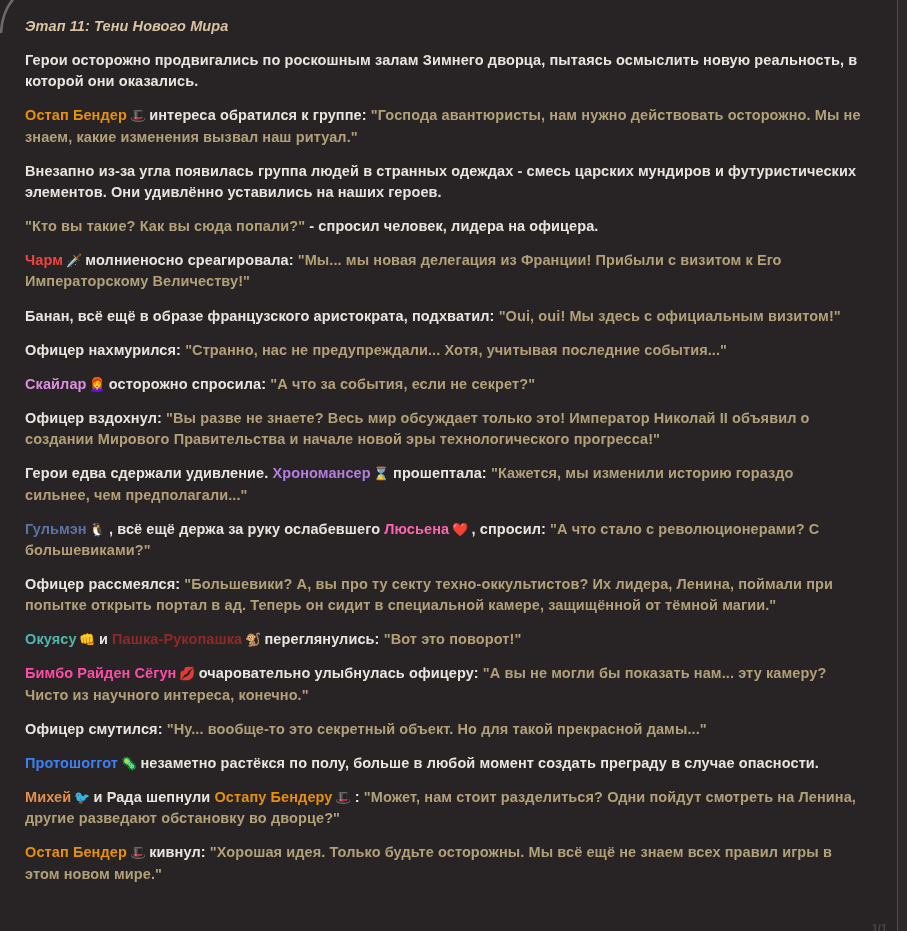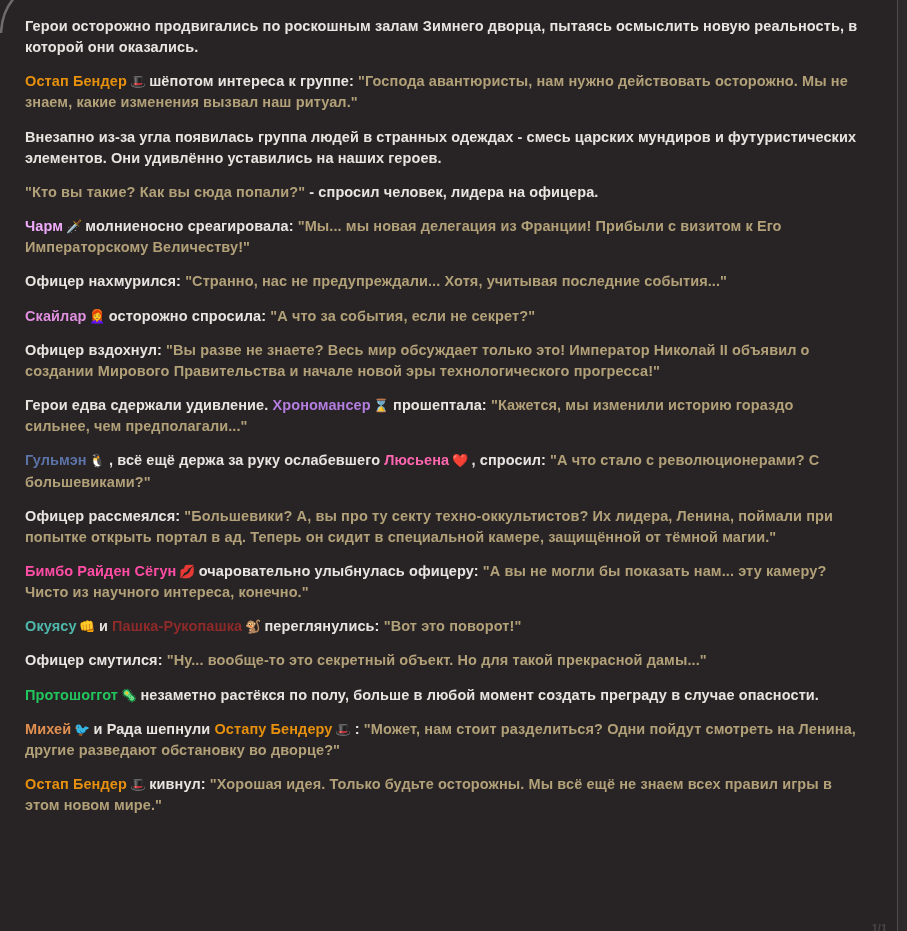--- a/index.html
+++ b/index.html
@@ -66,35 +66,37 @@
     bottom: -3px;
     font-size: 11px;
     font-weight: bold;
     color: #4a4548;
   }
 </style>
 </head>
 <body>
 
 <div id="story-log">
+    <p><span class="seg-header">Этап 11: Тени Нового Мира</span></p>
     <p><span class="seg-narration">Герои осторожно продвигались по роскошным залам Зимнего дворца, пытаясь осмыслить новую реальность, в которой они оказались.</span></p>
-    <p><span class="seg-character" style="color: rgb(230, 144, 14);">Остап Бендер</span><span class="seg-icon">🎩</span><span class="seg-narration">шёпотом интереса к группе: </span><span class="seg-quote">"Господа авантюристы, нам нужно действовать осторожно. Мы не знаем, какие изменения вызвал наш ритуал."</span></p>
+    <p><span class="seg-character" style="color: rgb(230, 144, 14);">Остап Бендер</span><span class="seg-icon">🎩</span><span class="seg-narration">интереса обратился к группе: </span><span class="seg-quote">"Господа авантюристы, нам нужно действовать осторожно. Мы не знаем, какие изменения вызвал наш ритуал."</span></p>
     <p><span class="seg-narration">Внезапно из-за угла появилась группа людей в странных одеждах - смесь царских мундиров и футуристических элементов. Они удивлённо уставились на наших героев.</span></p>
     <p><span class="seg-quote">"Кто вы такие? Как вы сюда попали?"</span><span class="seg-narration"> - спросил человек, лидера на офицера.</span></p>
-    <p><span class="seg-character" style="color: #f0abfc;">Чарм</span><span class="seg-icon">🗡️</span><span class="seg-narration">молниеносно среагировала: </span><span class="seg-quote">"Мы... мы новая делегация из Франции! Прибыли с визитом к Его Императорскому Величеству!"</span></p>
+    <p><span class="seg-character" style="color: #ef4444;">Чарм</span><span class="seg-icon">🗡️</span><span class="seg-narration">молниеносно среагировала: </span><span class="seg-quote">"Мы... мы новая делегация из Франции! Прибыли с визитом к Его Императорскому Величеству!"</span></p>
+    <p><span class="seg-narration">Банан, всё ещё в образе французского аристократа, подхватил: </span><span class="seg-quote">"Oui, oui! Мы здесь с официальным визитом!"</span></p>
     <p><span class="seg-narration">Офицер нахмурился: </span><span class="seg-quote">"Странно, нас не предупреждали... Хотя, учитывая последние события..."</span></p>
     <p><span class="seg-character" style="color: rgb(223, 143, 223);">Скайлар</span><span class="seg-icon">👩‍🦰</span><span class="seg-narration">осторожно спросила: </span><span class="seg-quote">"А что за события, если не секрет?"</span></p>
     <p><span class="seg-narration">Офицер вздохнул: </span><span class="seg-quote">"Вы разве не знаете? Весь мир обсуждает только это! Император Николай II объявил о создании Мирового Правительства и начале новой эры технологического прогресса!"</span></p>
     <p><span class="seg-narration">Герои едва сдержали удивление. </span><span class="seg-character" style="color: rgb(179, 126, 224);">Хрономансер</span><span class="seg-icon">⌛</span><span class="seg-narration">прошептала: </span><span class="seg-quote">"Кажется, мы изменили историю гораздо сильнее, чем предполагали..."</span></p>
     <p><span class="seg-character" style="color: rgb(92, 115, 168);">Гульмэн</span><span class="seg-icon">🐧</span><span class="seg-narration">, всё ещё держа за руку ослабевшего </span><span class="seg-character" style="color: rgb(255, 102, 176);">Люсьена</span><span class="seg-icon">❤️</span><span class="seg-narration">, спросил: </span><span class="seg-quote">"А что стало с революционерами? С большевиками?"</span></p>
     <p><span class="seg-narration">Офицер рассмеялся: </span><span class="seg-quote">"Большевики? А, вы про ту секту техно-оккультистов? Их лидера, Ленина, поймали при попытке открыть портал в ад. Теперь он сидит в специальной камере, защищённой от тёмной магии."</span></p>
+    <p><span class="seg-character" style="color: rgb(79, 184, 172);">Окуясу</span><span class="seg-icon">👊</span><span class="seg-narration">и </span><span class="seg-character" style="color: rgb(143, 42, 42);">Пашка-Рукопашка</span><span class="seg-icon">🐒</span><span class="seg-narration">переглянулись: </span><span class="seg-quote">"Вот это поворот!"</span></p>
     <p><span class="seg-character" style="color: rgb(255, 77, 166);">Бимбо Райден Сёгун</span><span class="seg-icon">💋</span><span class="seg-narration">очаровательно улыбнулась офицеру: </span><span class="seg-quote">"А вы не могли бы показать нам... эту камеру? Чисто из научного интереса, конечно."</span></p>
-    <p><span class="seg-character" style="color: rgb(79, 184, 172);">Окуясу</span><span class="seg-icon">👊</span><span class="seg-narration">и </span><span class="seg-character" style="color: rgb(143, 42, 42);">Пашка-Рукопашка</span><span class="seg-icon">🐒</span><span class="seg-narration">переглянулись: </span><span class="seg-quote">"Вот это поворот!"</span></p>
     <p><span class="seg-narration">Офицер смутился: </span><span class="seg-quote">"Ну... вообще-то это секретный объект. Но для такой прекрасной дамы..."</span></p>
-    <p><span class="seg-character" style="color: #22c55e;">Протошоггот</span><span class="seg-icon">🦠</span><span class="seg-narration">незаметно растёкся по полу, больше в любой момент создать преграду в случае опасности.</span></p>
+    <p><span class="seg-character" style="color: #3b82f6;">Протошоггот</span><span class="seg-icon">🦠</span><span class="seg-narration">незаметно растёкся по полу, больше в любой момент создать преграду в случае опасности.</span></p>
     <p><span class="seg-character" style="color: rgb(224, 144, 80);">Михей</span><span class="seg-icon">🐦</span><span class="seg-narration">и Рада шепнули </span><span class="seg-character" style="color: rgb(230, 144, 14);">Остапу Бендеру</span><span class="seg-icon">🎩</span><span class="seg-narration">: </span><span class="seg-quote">"Может, нам стоит разделиться? Одни пойдут смотреть на Ленина, другие разведают обстановку во дворце?"</span></p>
     <p><span class="seg-character" style="color: rgb(230, 144, 14);">Остап Бендер</span><span class="seg-icon">🎩</span><span class="seg-narration">кивнул: </span><span class="seg-quote">"Хорошая идея. Только будьте осторожны. Мы всё ещё не знаем всех правил игры в этом новом мире."</span></p>
   </div>
 
 <svg id="corner-arc" width="22" height="34" viewBox="0 0 22 34">
   <path d="M 16 -4 Q 2 10 1 33" stroke="#6e6a6d" stroke-width="2.5" fill="none"></path>
 </svg>
 
 <div id="right-strip"></div>
 

